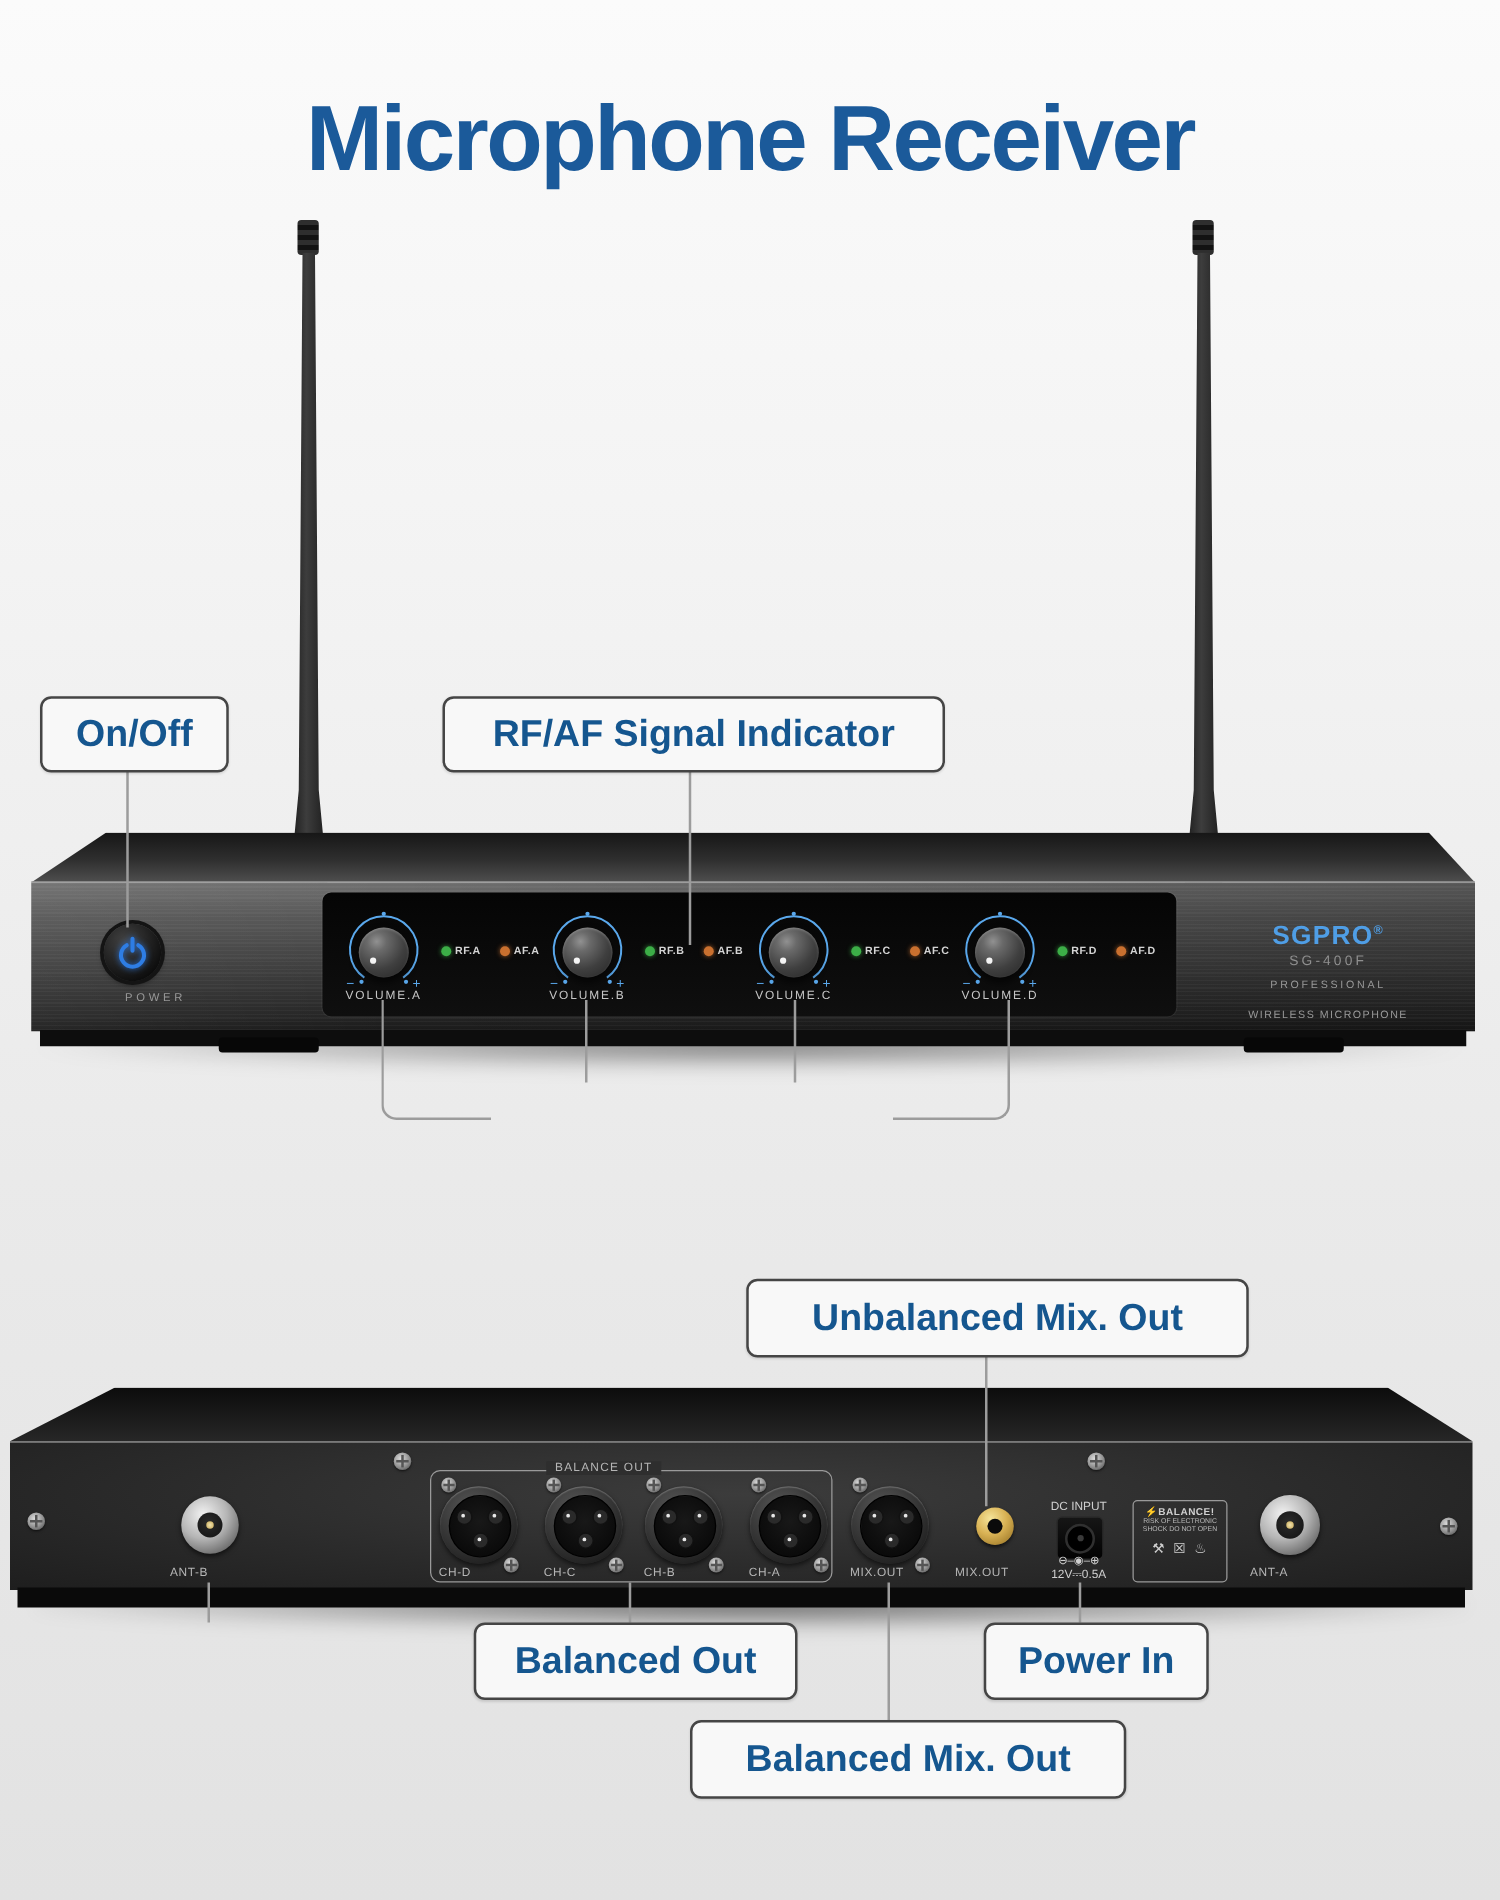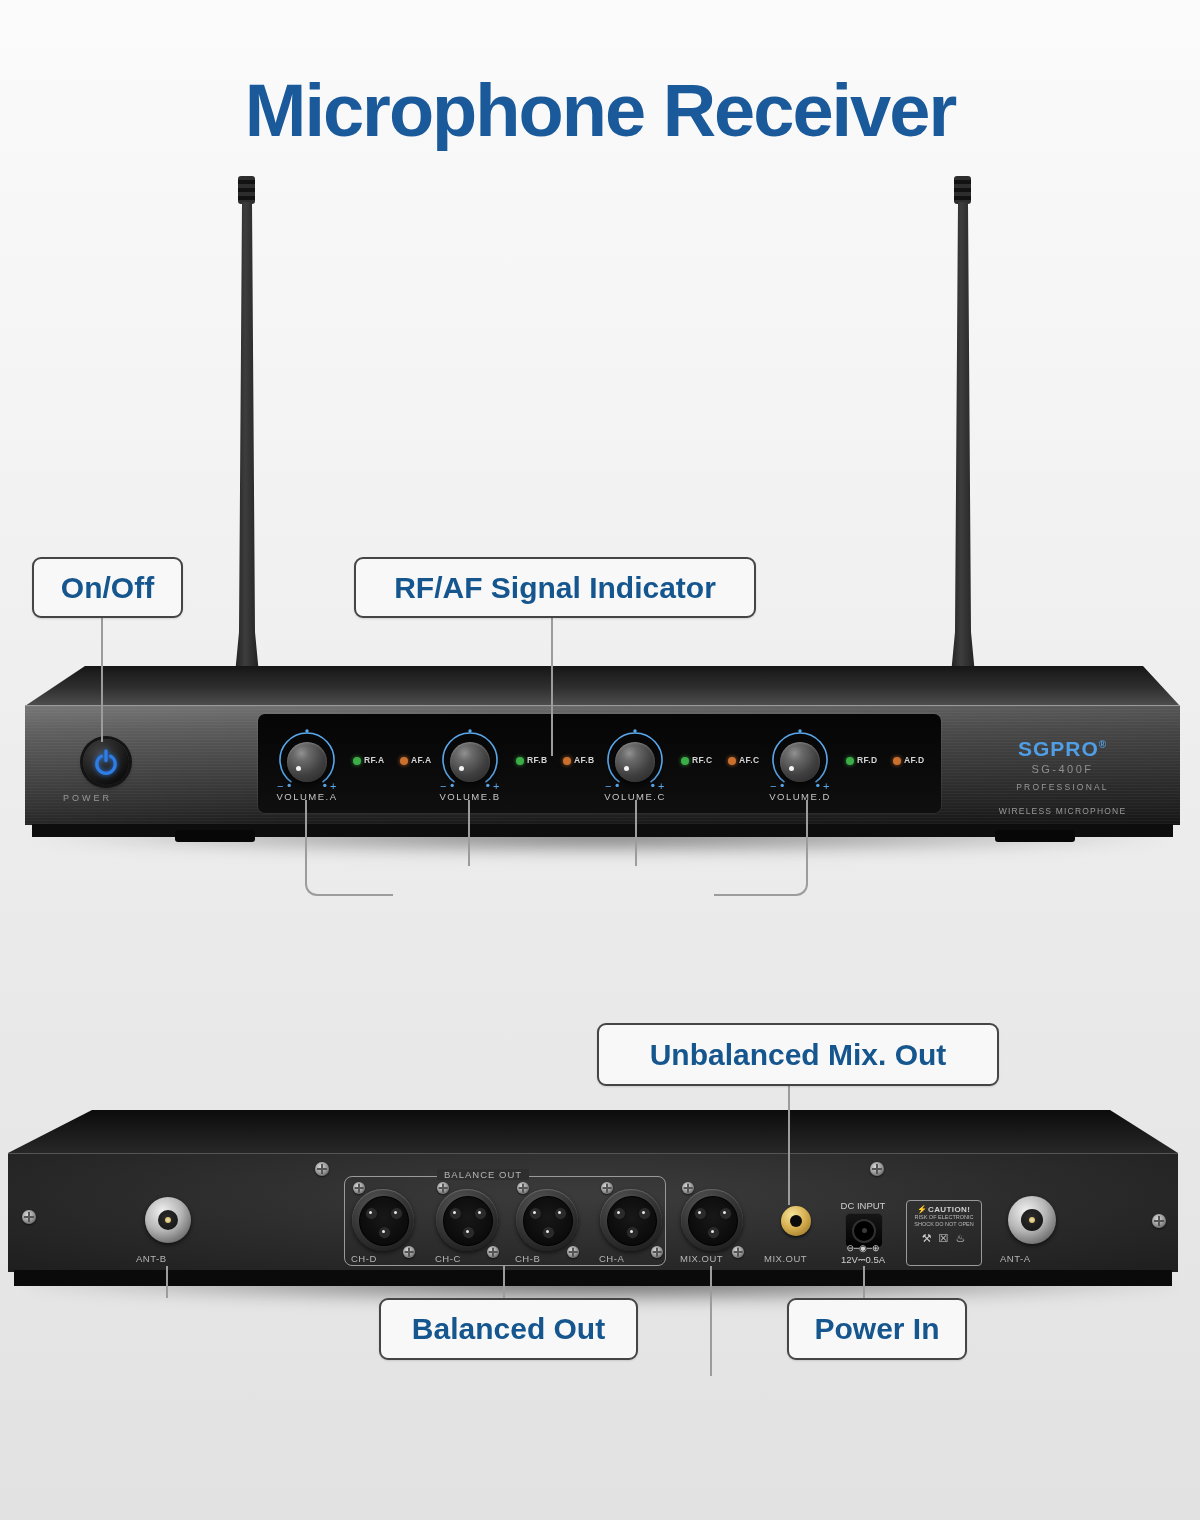--- a/index.html
+++ b/index.html
@@ -51,21 +51,21 @@
       repeating-linear-gradient(180deg,rgba(255,255,255,.035) 0 1px,rgba(0,0,0,0) 1px 3px),
       linear-gradient(90deg,rgba(255,255,255,.05),rgba(0,0,0,0) 25%,rgba(0,0,0,.22) 100%),
       linear-gradient(180deg,#6f6f6f,#575757 22%,#3f3f3f 55%,#262626 88%,#1a1a1a);}
   .front-bottom{left:32px;top:824px;width:1141px;height:13px;z-index:2;background:#0d0d0d;}
   .foot{height:12px;background:#070707;border-radius:3px;z-index:2;}
 
   .power-btn{left:83px;top:739px;width:46px;height:46px;border-radius:50%;z-index:3;
     background:radial-gradient(circle at 36% 30%,#424242,#0d0d0d 76%);
     box-shadow:0 0 0 3px #141414,0 2px 5px rgba(0,0,0,.7);
     display:flex;align-items:center;justify-content:center;}
-  .power-label{left:63px;top:793px;width:86px;text-align:left;font-size:9px;
+  .power-label{left:63px;top:793px;width:86px;text-align:right;font-size:9px;
     color:#989898;letter-spacing:3px;z-index:3;}
 
   .display-panel{left:258px;top:714px;width:683px;height:99px;border-radius:7px;z-index:2;
     background:linear-gradient(180deg,#050505,#0f0f0f);
     box-shadow:0 0 0 1px rgba(255,255,255,.05);}
 
   .knob-svg{z-index:3;}
   .knob-cap{width:40px;height:40px;border-radius:50%;z-index:3;
     background:radial-gradient(circle at 36% 28%,#919191,#6a6a6a 20%,#3f3f3f 58%,#242424 100%);
     box-shadow:0 4px 7px rgba(0,0,0,.65), inset 0 1px 2px rgba(255,255,255,.25);}
@@ -320,32 +320,33 @@
   <div class="abs dc-text" style="left:824px;top:1200px;font-size:9.5px;">DC INPUT</div>
   <div class="abs dc-jack">
     <div class="dc-hole">
         <div class="dc-pin"></div>
       </div>
   </div>
   <div class="abs dc-text" style="left:824px;top:1243px;font-size:9px;">⊖–◉–⊕</div>
   <div class="abs dc-text" style="left:824px;top:1254px;font-size:9.5px;">12V⎓0.5A</div>
 
   <div class="abs caution">
-    <div class="caution-title">⚡CAUTION!</div>
+    <div class="caution-title">⚡BALANCE!</div>
     <div class="caution-line">RISK OF ELECTRONIC</div>
     <div class="caution-line">SHOCK DO NOT OPEN</div>
     <div class="caution-icons">⚒☒♨</div>
   </div>
 
   <div class="abs bnc" style="left:1008px;top:1196px;width:48px;height:48px;"></div>
   <div class="abs bnc-inner" style="left:1021px;top:1209px;width:22px;height:22px;"></div>
   <div class="abs bnc-pin" style="left:1029px;top:1217px;width:6px;height:6px;"></div>
   <div class="abs back-label" style="left:1000px;top:1253px;">ANT-A</div>
 
   <div class="abs vline" style="left:166px;top:1266px;height:32px;"></div>
   <div class="abs vline" style="left:503px;top:1266px;height:32px;"></div>
   <div class="abs vline" style="left:710px;top:1266px;height:110px;"></div>
   <div class="abs vline" style="left:863px;top:1266px;height:32px;"></div>
 
   <div class="abs callout" style="left:379px;top:1298px;width:255px;height:58px;">Balanced Out</div>
   <div class="abs callout" style="left:787px;top:1298px;width:176px;height:58px;">Power In</div>
+  <div class="abs callout" style="left:552px;top:1376px;width:345px;height:59px;">Balanced Mix. Out</div>
 
 </div>
 
 </body></html>

